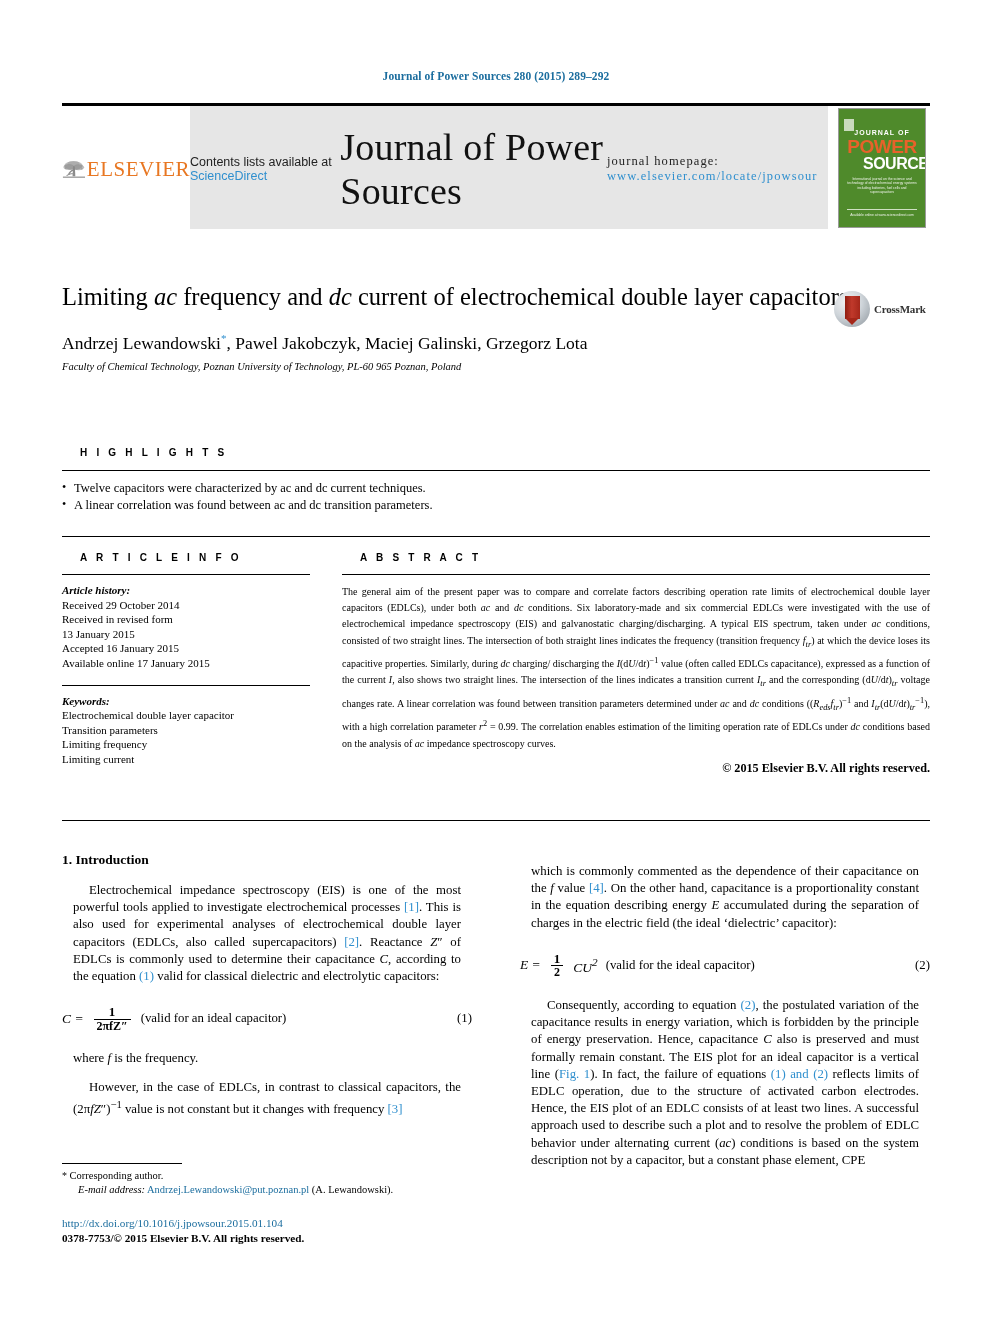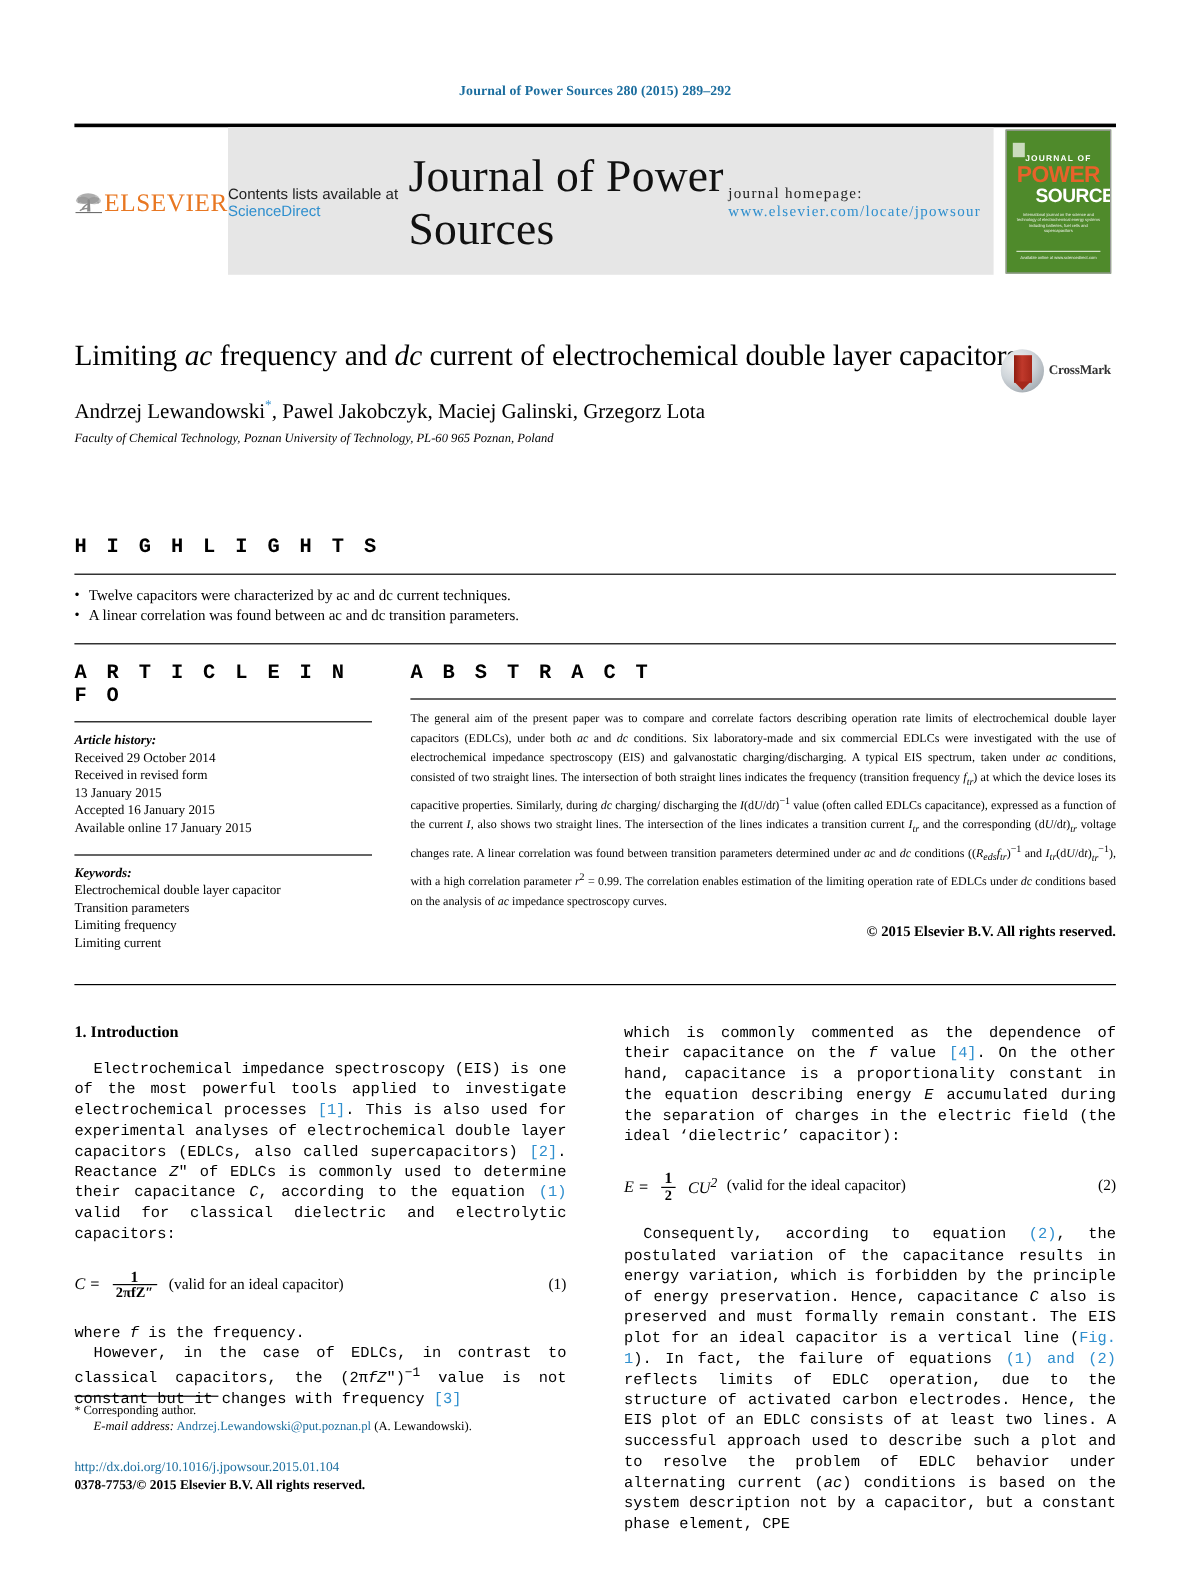--- a/index.html
+++ b/index.html
@@ -216,25 +216,26 @@
   
   .rule-full {
     position: absolute;
     left: 62px;
     width: 868px;
     border-top: 1px solid #000;
   }
 
   
   .sec-head {
-    font-family: Liberation Mono, monospace;
+    font-family: Liberation Sans, sans-serif;
     font-weight: bold;
-    font-size: 17px;
+    font-size: 10px;
     letter-spacing: 3.2px;
     color: #000;
+    margin-left: 18px;
   }
   .highlights-block {
     position: absolute;
     left: 62px;
     top: 447px;
     width: 868px;
   }
   .hl-rule { border-top: 1px solid #000; margin-top: 12px; }
   .hl-list {
     margin: 0;
@@ -297,25 +298,25 @@
   }
   .bcol { width: 410px; flex: 0 0 410px; }
   .bgap { width: 48px; flex: 0 0 48px; }
   .sec-title {
     font-family: "Liberation Serif", serif;
     font-weight: bold;
     font-size: 13.5px;
     margin: 0 0 14px 0;
   }
   .para {
-    font-family: Liberation Mono, monospace;
+    font-family: Liberation Serif, serif;
     font-size: 12.8px;
     line-height: 17.2px;
     text-align: justify;
-    margin: 0;
+    margin: 11px;
   }
   .para.indent { text-indent: 16px; }
   .para em { font-style: italic; }
   .ref { color: #2f8fce; }
   .eq-row {
     display: flex;
     align-items: center;
     justify-content: space-between;
     font-family: "Liberation Serif", serif;
     font-size: 13.5px;

